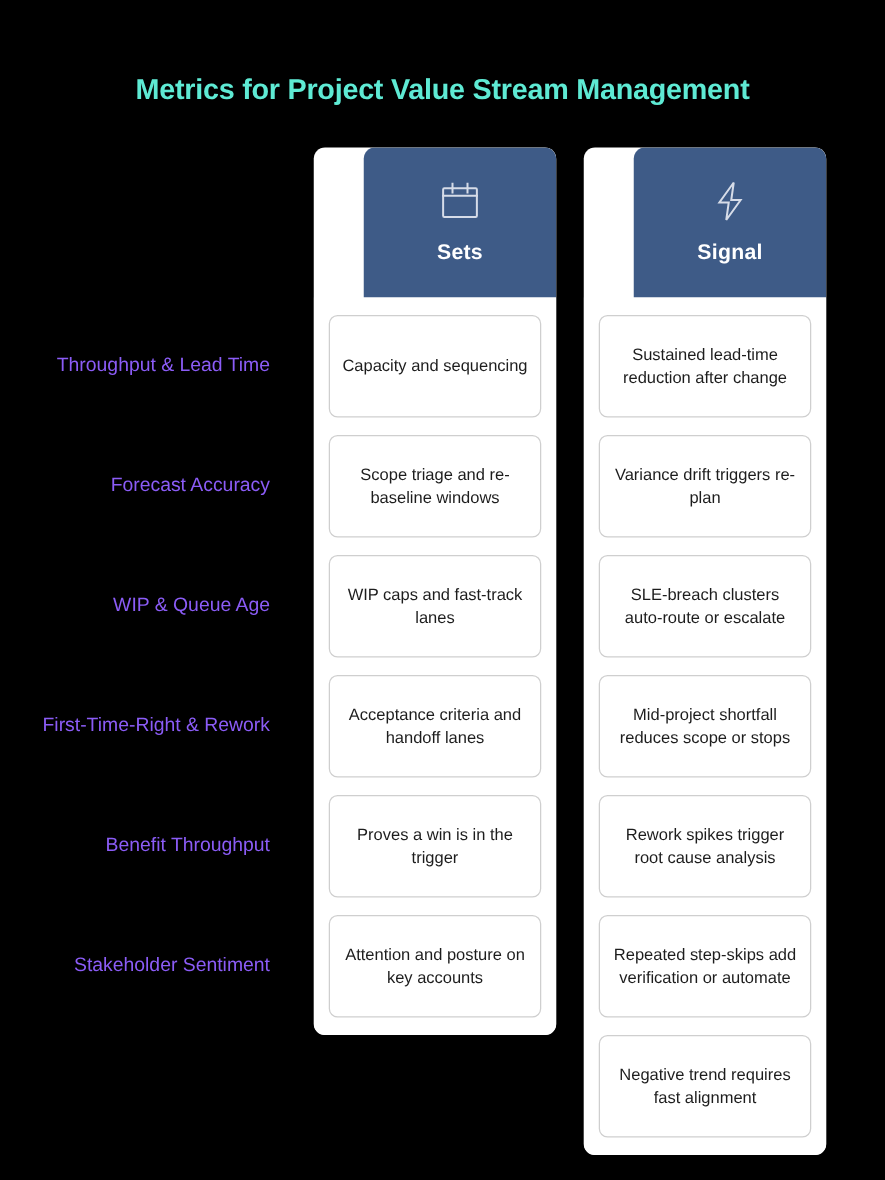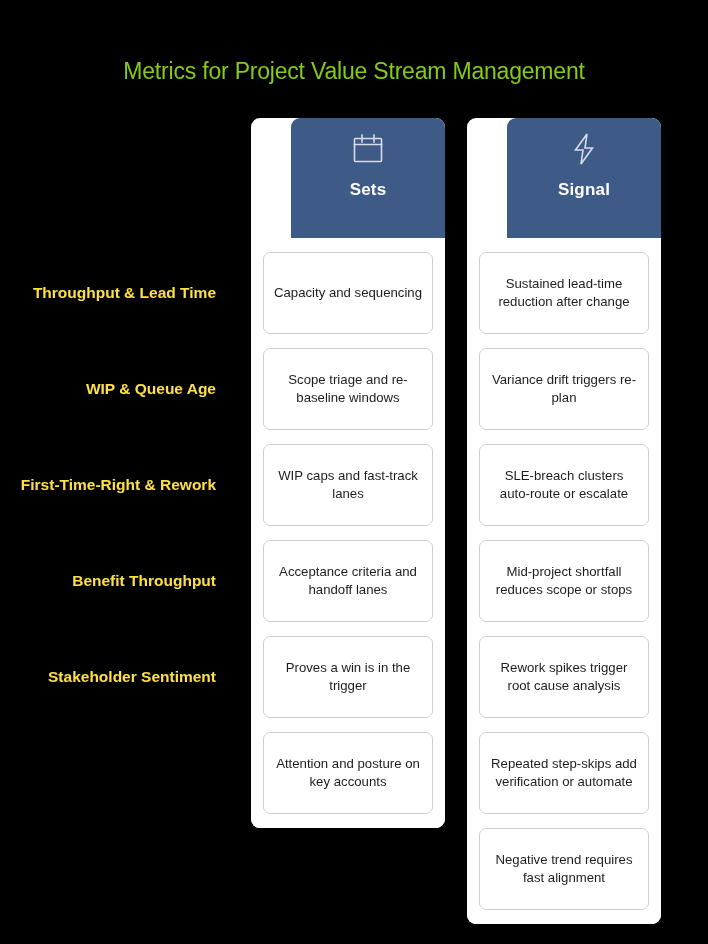--- a/index.html
+++ b/index.html
@@ -20,22 +20,22 @@
   }
 
   
   .title {
     position: absolute;
     top: 58px;
     left: 0;
     width: 708px;
     text-align: center;
     font-size: 23px;
-    font-weight: normal;
-    color: #84cc16;
+    font-weight: bold;
+    color: #5eead4;
     letter-spacing: -0.2px;
     font-stretch: condensed;
   }
 
   
   .matrix {
     position: absolute;
     top: 118px;
     left: 0;
     width: 708px;
@@ -51,23 +51,23 @@
 
   .row-label {
     height: 82px;
     margin-bottom: 14px;
     display: flex;
     align-items: center;
     justify-content: flex-end;
     padding-right: 35px;
     text-align: right;
     font-size: 15.5px;
-    font-weight: bold;
+    font-weight: normal;
     line-height: 1.28;
-    color: #fde047;
+    color: #8b5cf6;
     font-stretch: condensed;
   }
 
   .col {
     flex: 0 0 194px;
     width: 194px;
     background: #ffffff;
     border-radius: 9px;
     overflow: hidden;
     box-shadow: 0 1px 2px rgba(0,0,0,0.25);
@@ -77,21 +77,21 @@
 
   
   .col-header {
     height: 120px;
     background: #3e5b87;
     border-radius: 9px 9px 0 0;
     display: flex;
     flex-direction: column;
     align-items: center;
     justify-content: flex-start;
-    padding-top: 8px;
+    padding-top: 20px;
     margin-left: 40px;
   }
 
   .col-header .icon {
     height: 46px;
     display: flex;
     align-items: center;
     justify-content: center;
   }
 
@@ -131,20 +131,21 @@
 <body>
 
 <div class="page">
 
   <div class="title">Metrics for Project Value Stream Management</div>
 
   <div class="matrix">
 
     <div class="label-col">
       <div class="row-label">Throughput &amp; Lead Time</div>
+      <div class="row-label">Forecast Accuracy</div>
       <div class="row-label">WIP &amp; Queue Age</div>
       <div class="row-label">First-Time-Right &amp; Rework</div>
       <div class="row-label">Benefit Throughput</div>
       <div class="row-label">Stakeholder Sentiment</div>
     </div>
 
     <div class="col">
       <div class="col-header">
         <span class="icon">
           <svg width="36" height="36" viewBox="0 0 36 36" fill="none" stroke="#d6dce8" stroke-width="1.6" stroke-linecap="square">

